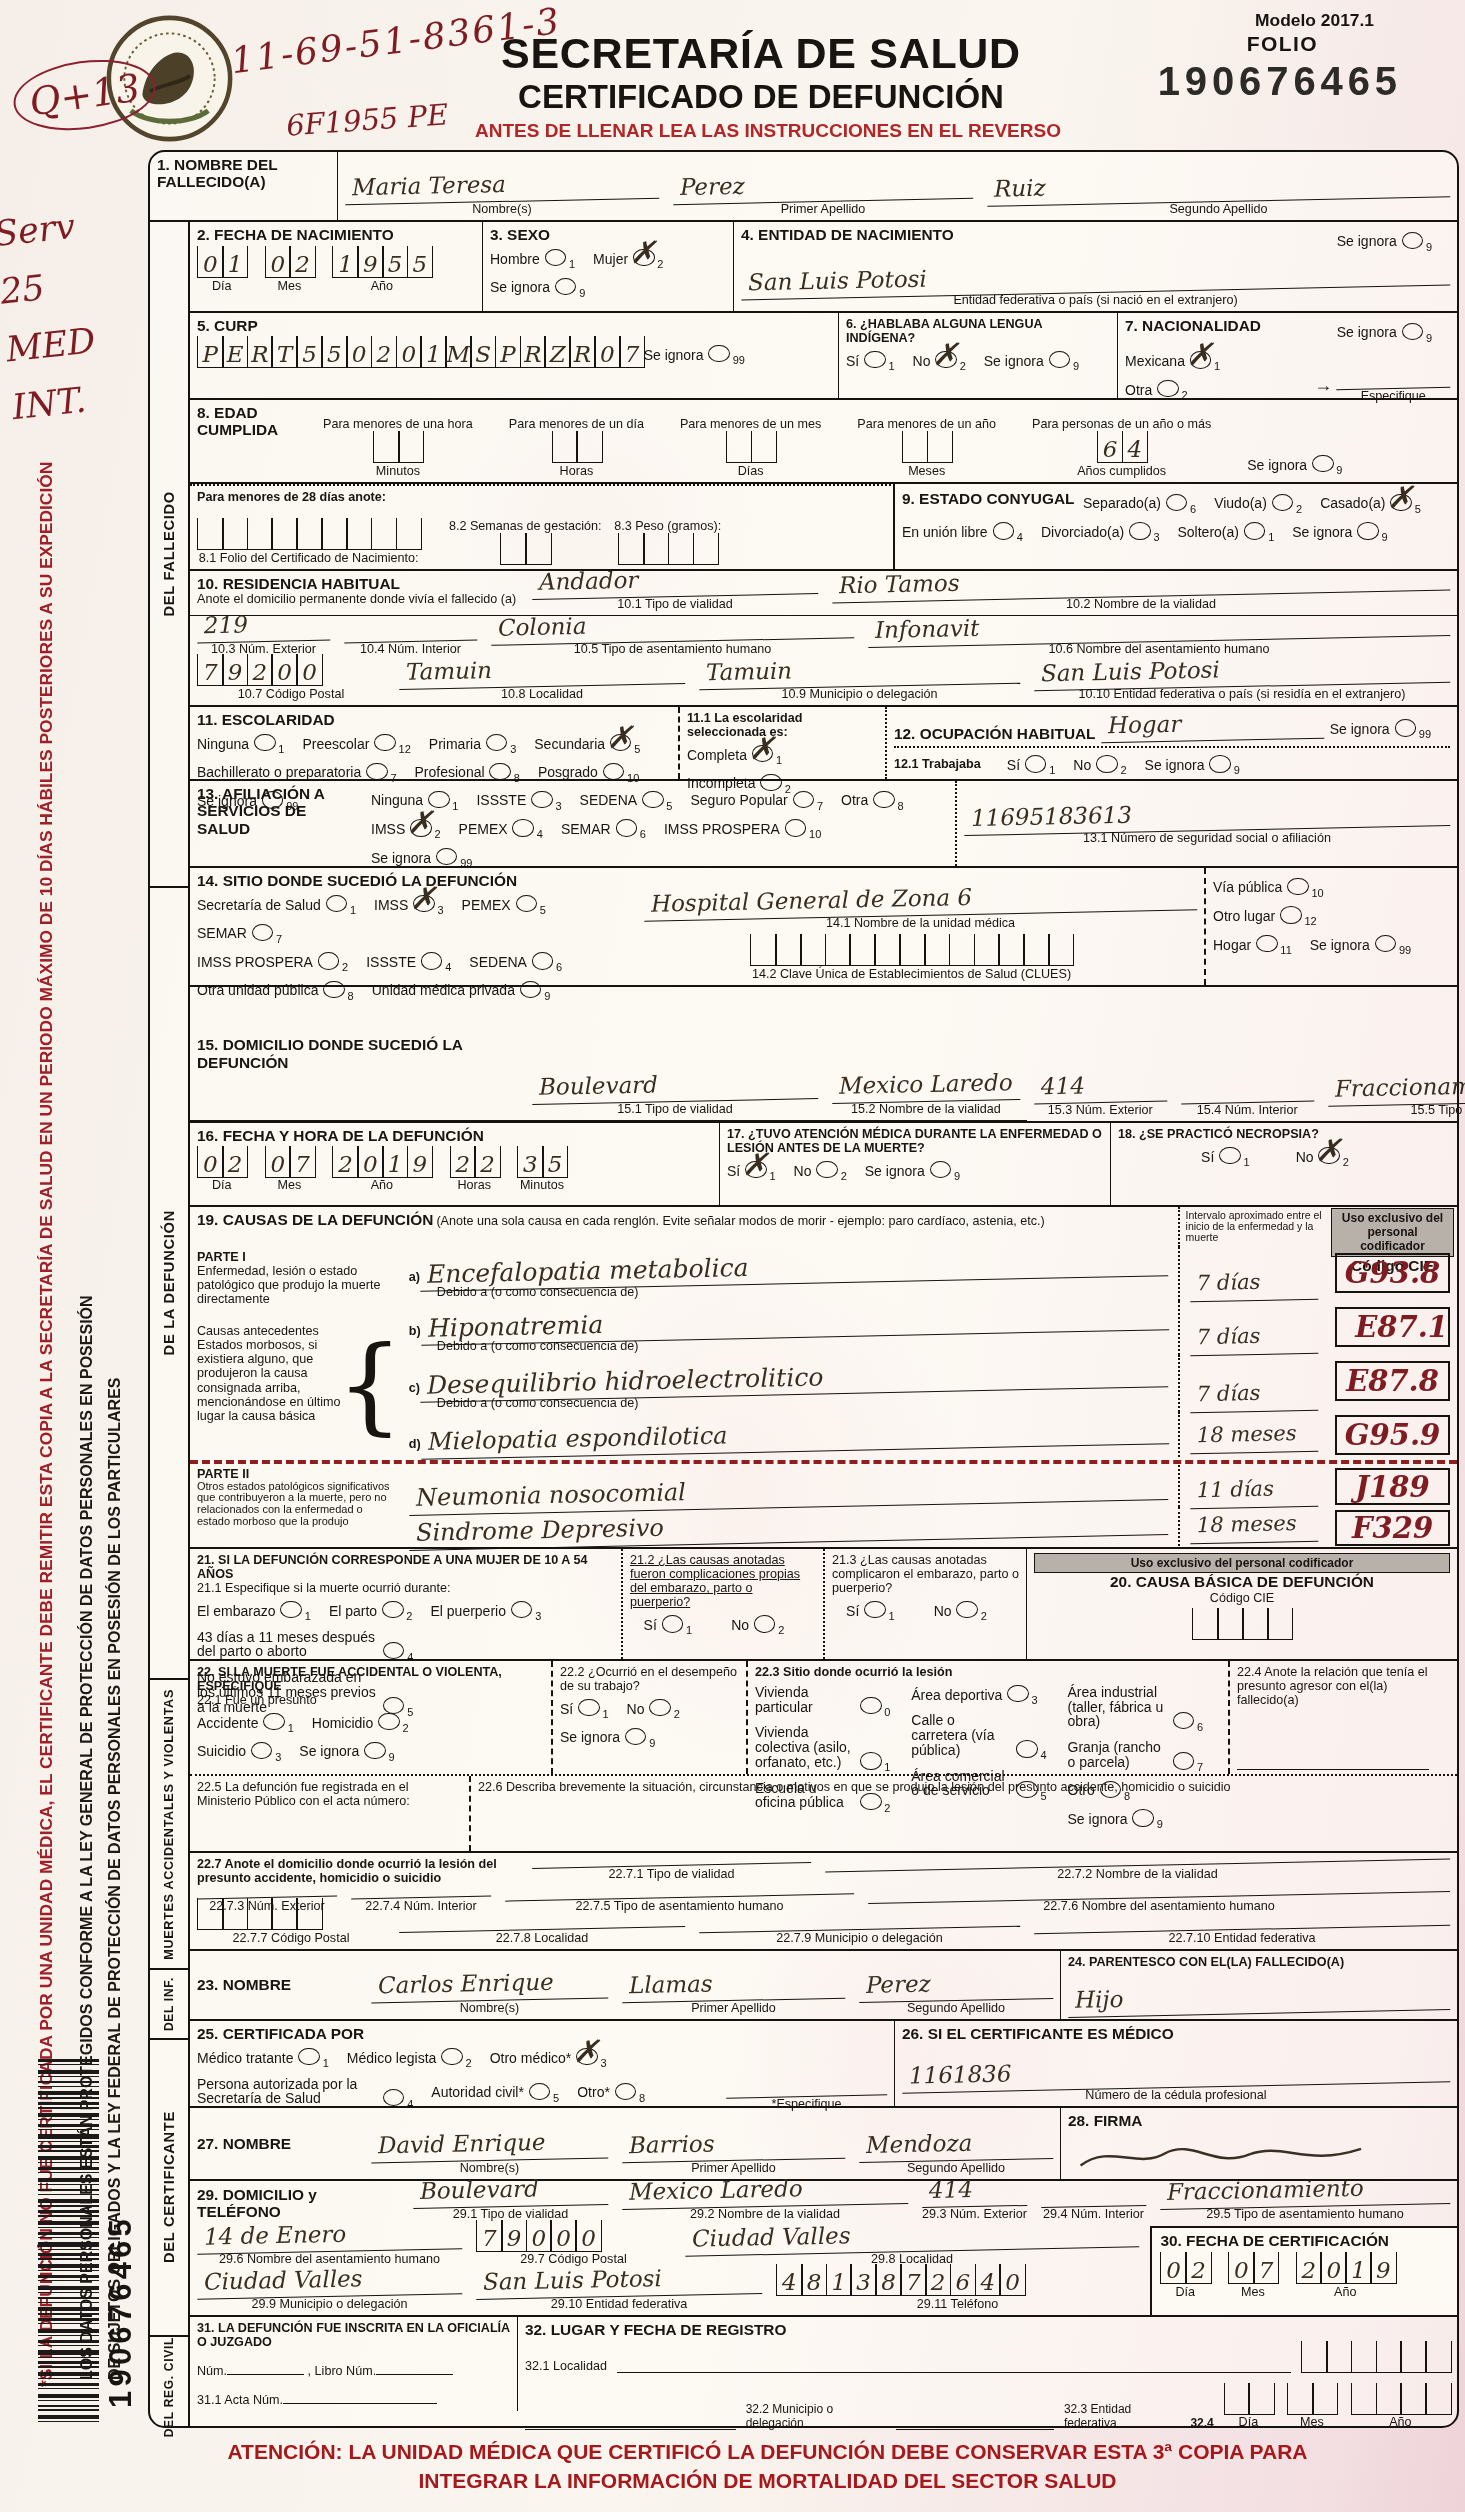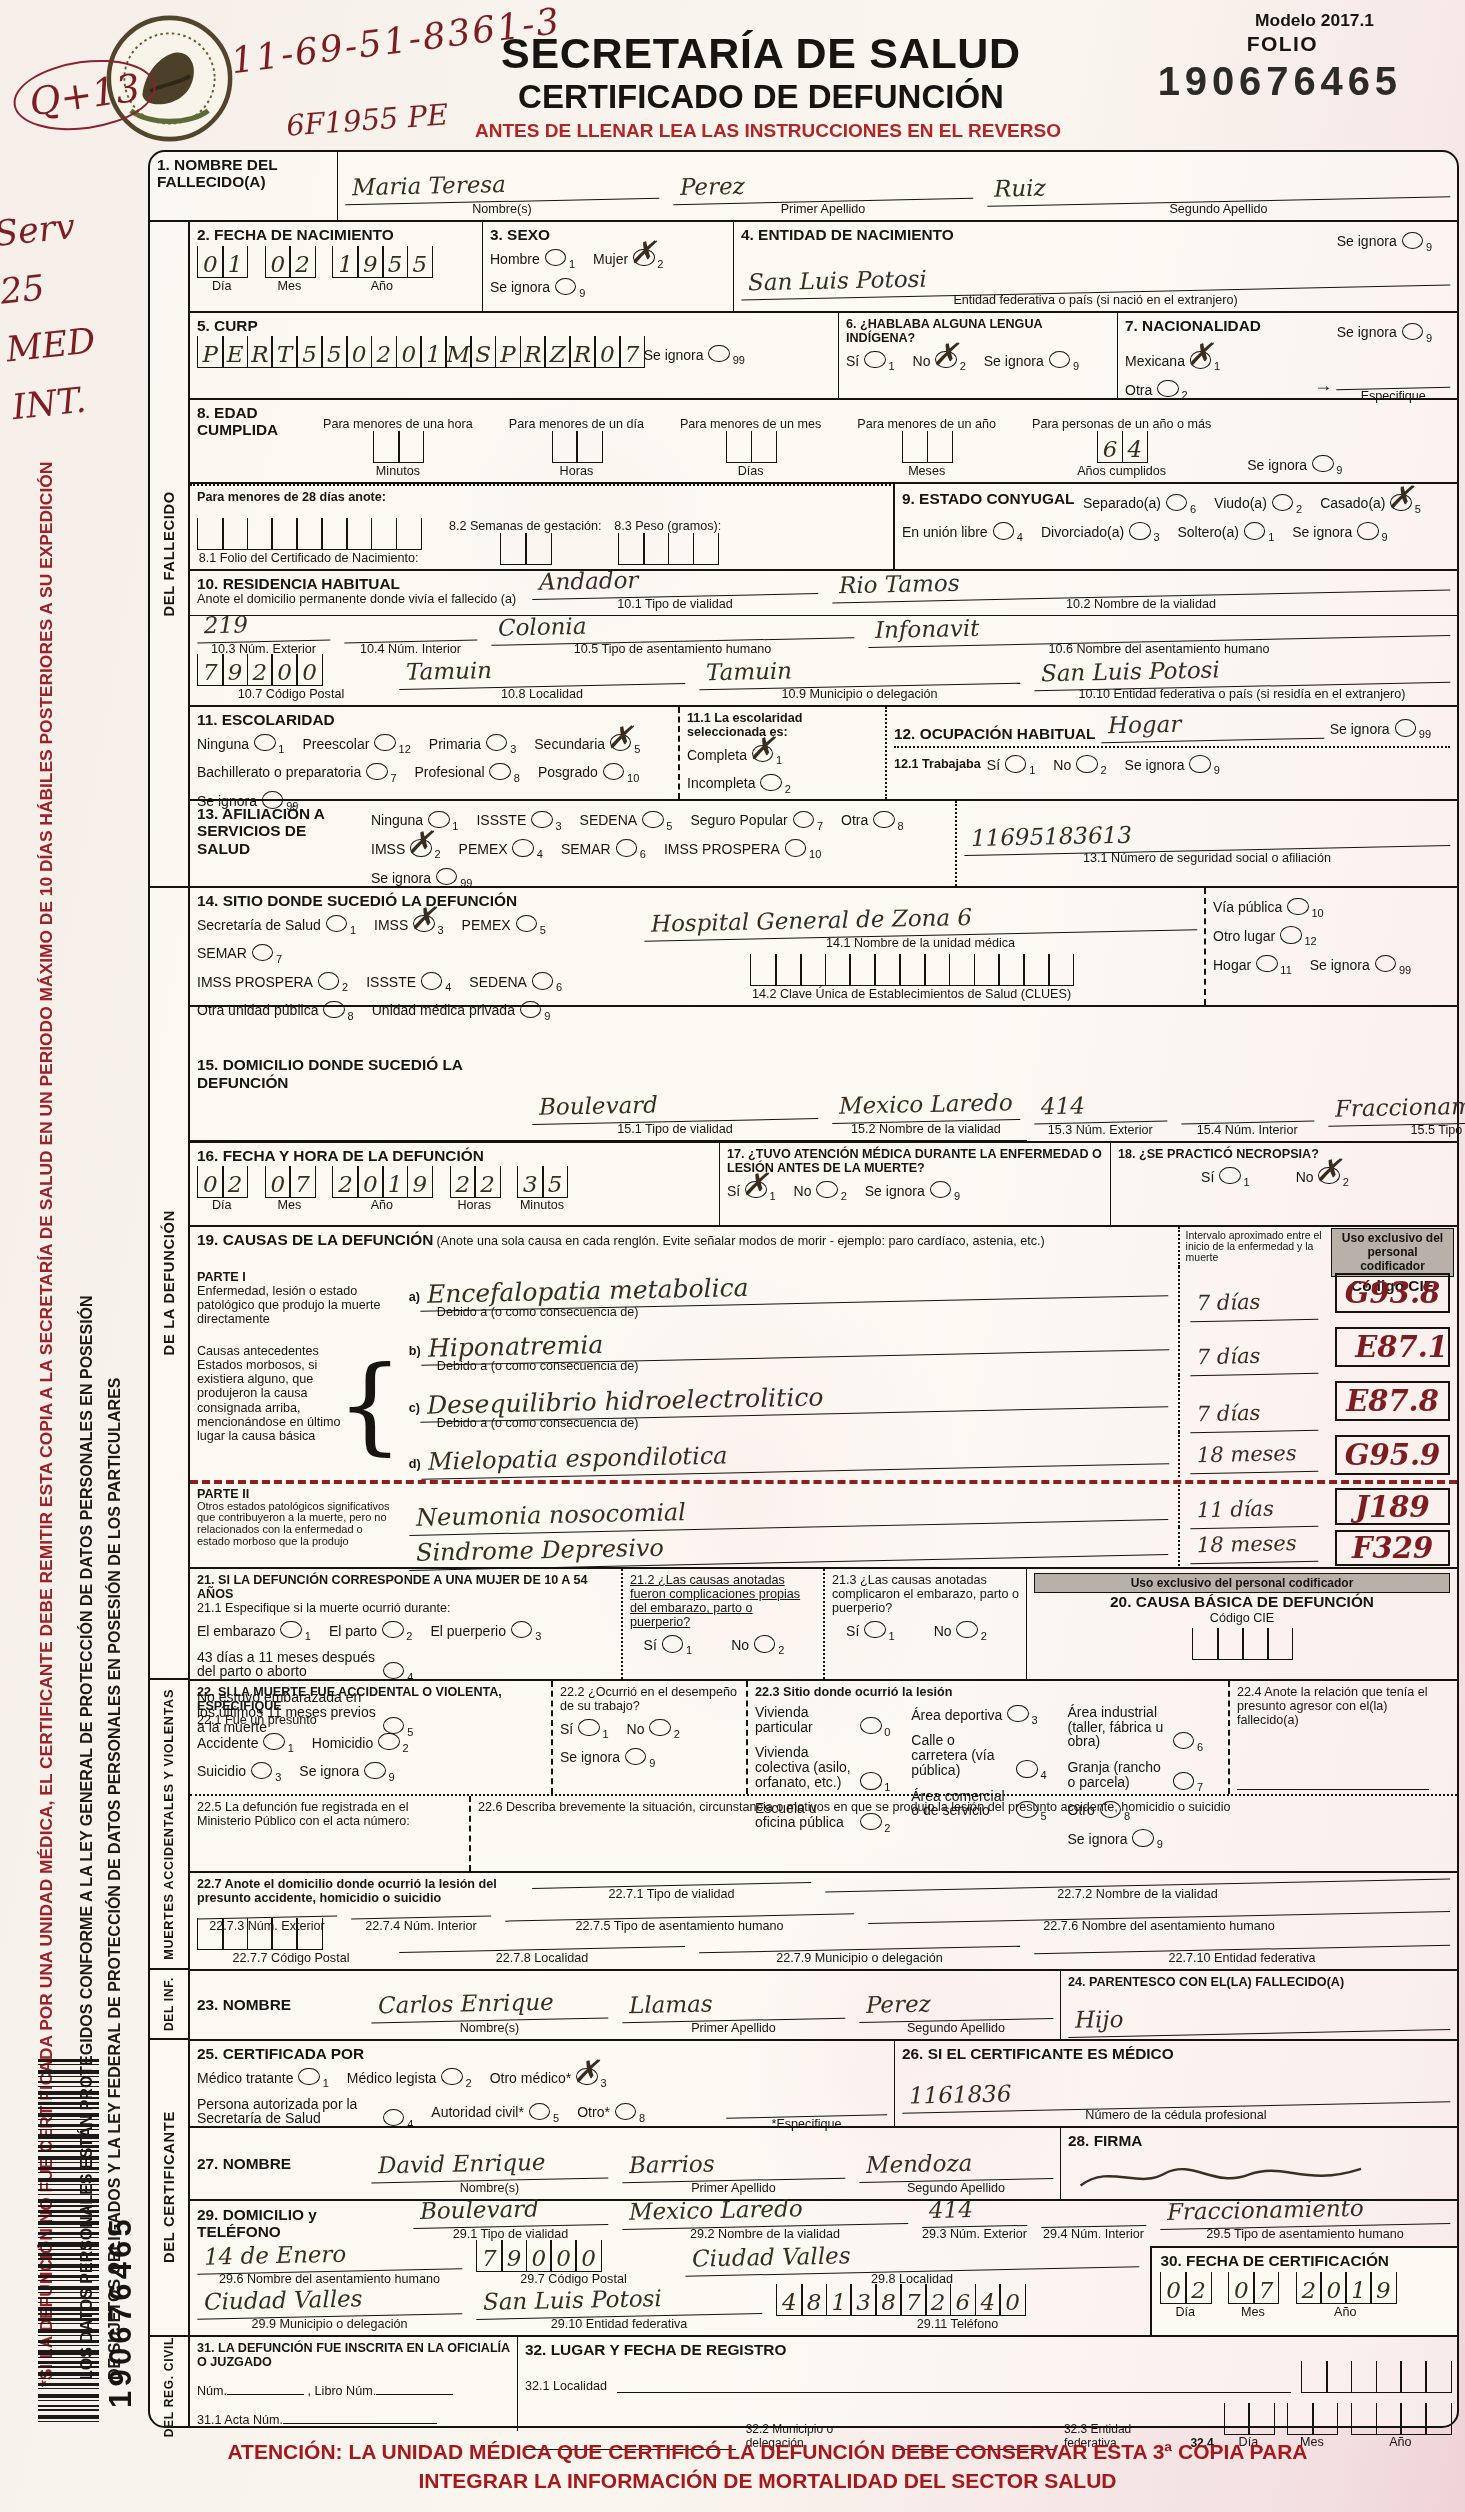--- a/index.html
+++ b/index.html
@@ -496,21 +496,21 @@
               <span class="hwv">Tamuin</span>
               <span class="flbl">10.9 Municipio o delegación</span>
             </div>
           <div class="c fld last" style="flex:1">
               <span class="hwv">San Luis Potosi</span>
               <span class="flbl">10.10 Entidad federativa o país (si residía en el extranjero)</span>
             </div>
         </div>
       </div>
 
-      <div class="row" style="height:94px">
+      <div class="row" style="height:74px">
         <div class="c" style="width:488px;border-right:none">
           <span class="t">11. ESCOLARIDAD</span>
           <div class="opts">
               <span class="opt">
                 <span class="olbl">Ninguna</span>
                 <span class="circ"></span>
                 <span class="onum">1</span>
               </span>
               <span class="opt">
                 <span class="olbl">Preescolar</span>
@@ -574,21 +574,21 @@
                 <span class="flbl"></span>
               </span>
             <span class="opts">
                 <span class="opt">
                   <span class="olbl">Se ignora</span>
                   <span class="circ"></span>
                   <span class="onum">99</span>
                 </span>
               </span>
           </div>
-          <div style="display:flex;align-items:center;gap:6px;border-top:2.1px dotted #15120f;margin-top:4.2px;padding-top:1.4px">
+          <div style="display:flex;align-items:center;gap:26px;border-top:2.1px dotted #15120f;margin-top:4.2px;padding-top:1.4px">
             <span class="small t">12.1 Trabajaba</span>
             <span class="opts">
                 <span class="opt">
                   <span class="olbl">Sí</span>
                   <span class="circ"></span>
                   <span class="onum">1</span>
                 </span>
                 <span class="opt">
                   <span class="olbl">No</span>
                   <span class="circ"></span>

